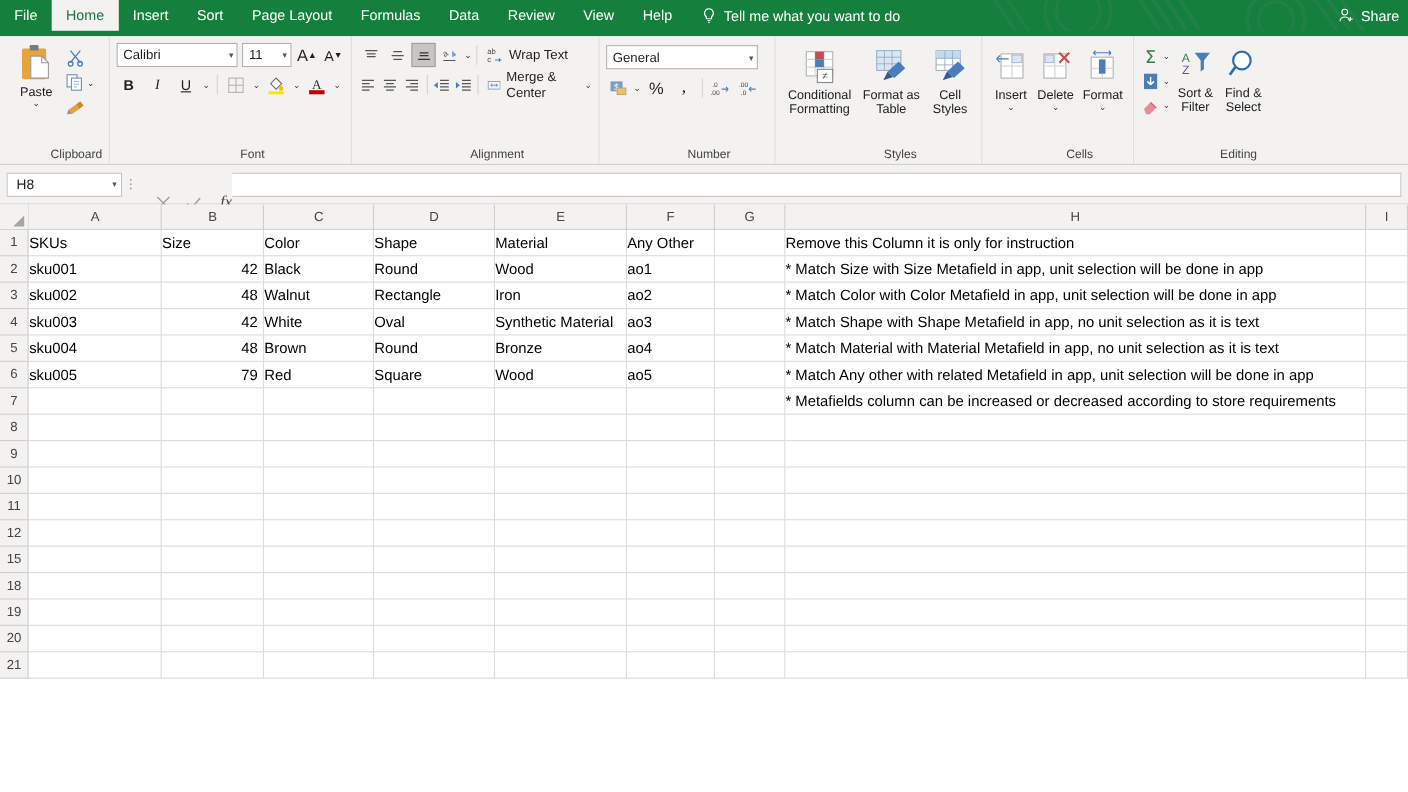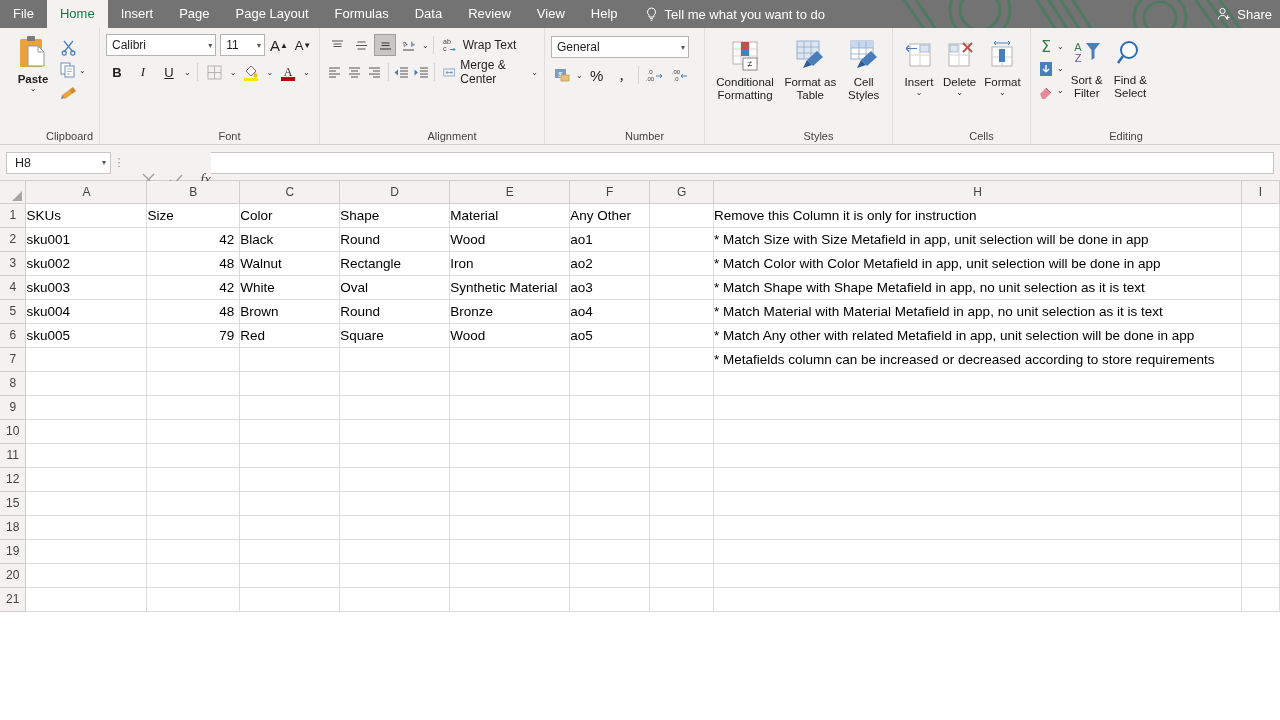--- a/index.html
+++ b/index.html
@@ -7,24 +7,24 @@
   html, body {
     width: 1280px; height: 720px;
     overflow: hidden;
     font-family: "Liberation Sans", sans-serif;
     background: #ffffff;
   }
 
   
   .titlebar {
     position: relative;
-    height: 28px;
-    background: #737373;
+    height: 33px;
+    background: #15803d;
     display: flex;
-    align-items: center;
+    align-items: flex-start;
     overflow: hidden;
   }
   .titlebar-deco {
     position: absolute; right: 0; top: 0; bottom: 0; width: 420px;
     pointer-events: none; opacity: .5;
   }
   .tabs { display: flex; align-items: flex-end; height: 28px; position: relative; z-index: 2; }
   .tab {
     color: #ffffff;
     font-size: 13px;
@@ -67,21 +67,21 @@
   .group-body { flex: 1; display: flex; align-items: flex-start; padding: 2px 6px 0; }
   .group-label {
     height: 16px; font-size: 11px; color: #444; text-align: center;
     line-height: 16px; position: relative; padding-left: 40px;
   }
 
   
   .g-clipboard { width: 100px; }
   .clip-left { display: flex; flex-direction: column; align-items: center; width: 54px; }
   .paste-icon { width: 34px; height: 38px; }
-  .paste-lbl { font-size: 11.5px; color: #212121; margin-top: 1px; font-weight: bold; }
+  .paste-lbl { font-size: 11.5px; color: #212121; margin-top: 1px; }
   .caret { font-size: 8px; color: #333; line-height: 7px; }
   .clip-right { display: flex; flex-direction: column; gap: 3px; padding-top: 3px; }
   .clip-btn { display: flex; align-items: center; gap: 2px; height: 20px; }
 
   
   .g-font { width: 220px; }
   .font-rows { display: flex; flex-direction: column; gap: 5px; width: 100%; }
   .fr { display: flex; align-items: center; gap: 4px; }
   .combo {
     background: #fff; border: 1px solid #b5b3b1; height: 22px;
@@ -191,21 +191,21 @@
         <circle cx="300" cy="18" r="26"></circle>
       <path d="M170 -10 L200 36 M182 -10 L212 36 M194 -10 L224 36 M206 -10 L236 36"></path>
       <path d="M330 -8 L360 34 M342 -8 L372 34 M354 -8 L384 34"></path>
       <path d="M40 -6 L66 32 M52 -6 L78 32"></path>
     </g>
   </svg>
   <div class="tabs">
     <div class="tab">File</div>
     <div class="tab active">Home</div>
     <div class="tab">Insert</div>
-    <div class="tab">Page</div>
+    <div class="tab">Sort</div>
     <div class="tab">Page Layout</div>
     <div class="tab">Formulas</div>
     <div class="tab">Data</div>
     <div class="tab">Review</div>
     <div class="tab">View</div>
     <div class="tab">Help</div>
   </div>
   <div class="tellme">
     <svg class="bulb" viewBox="0 0 12 15">
       <path d="M6 1a4 4 0 0 0-2.4 7.2V10h4.8V8.2A4 4 0 0 0 6 1z" fill="none" stroke="#fff" stroke-width="1"></path>

